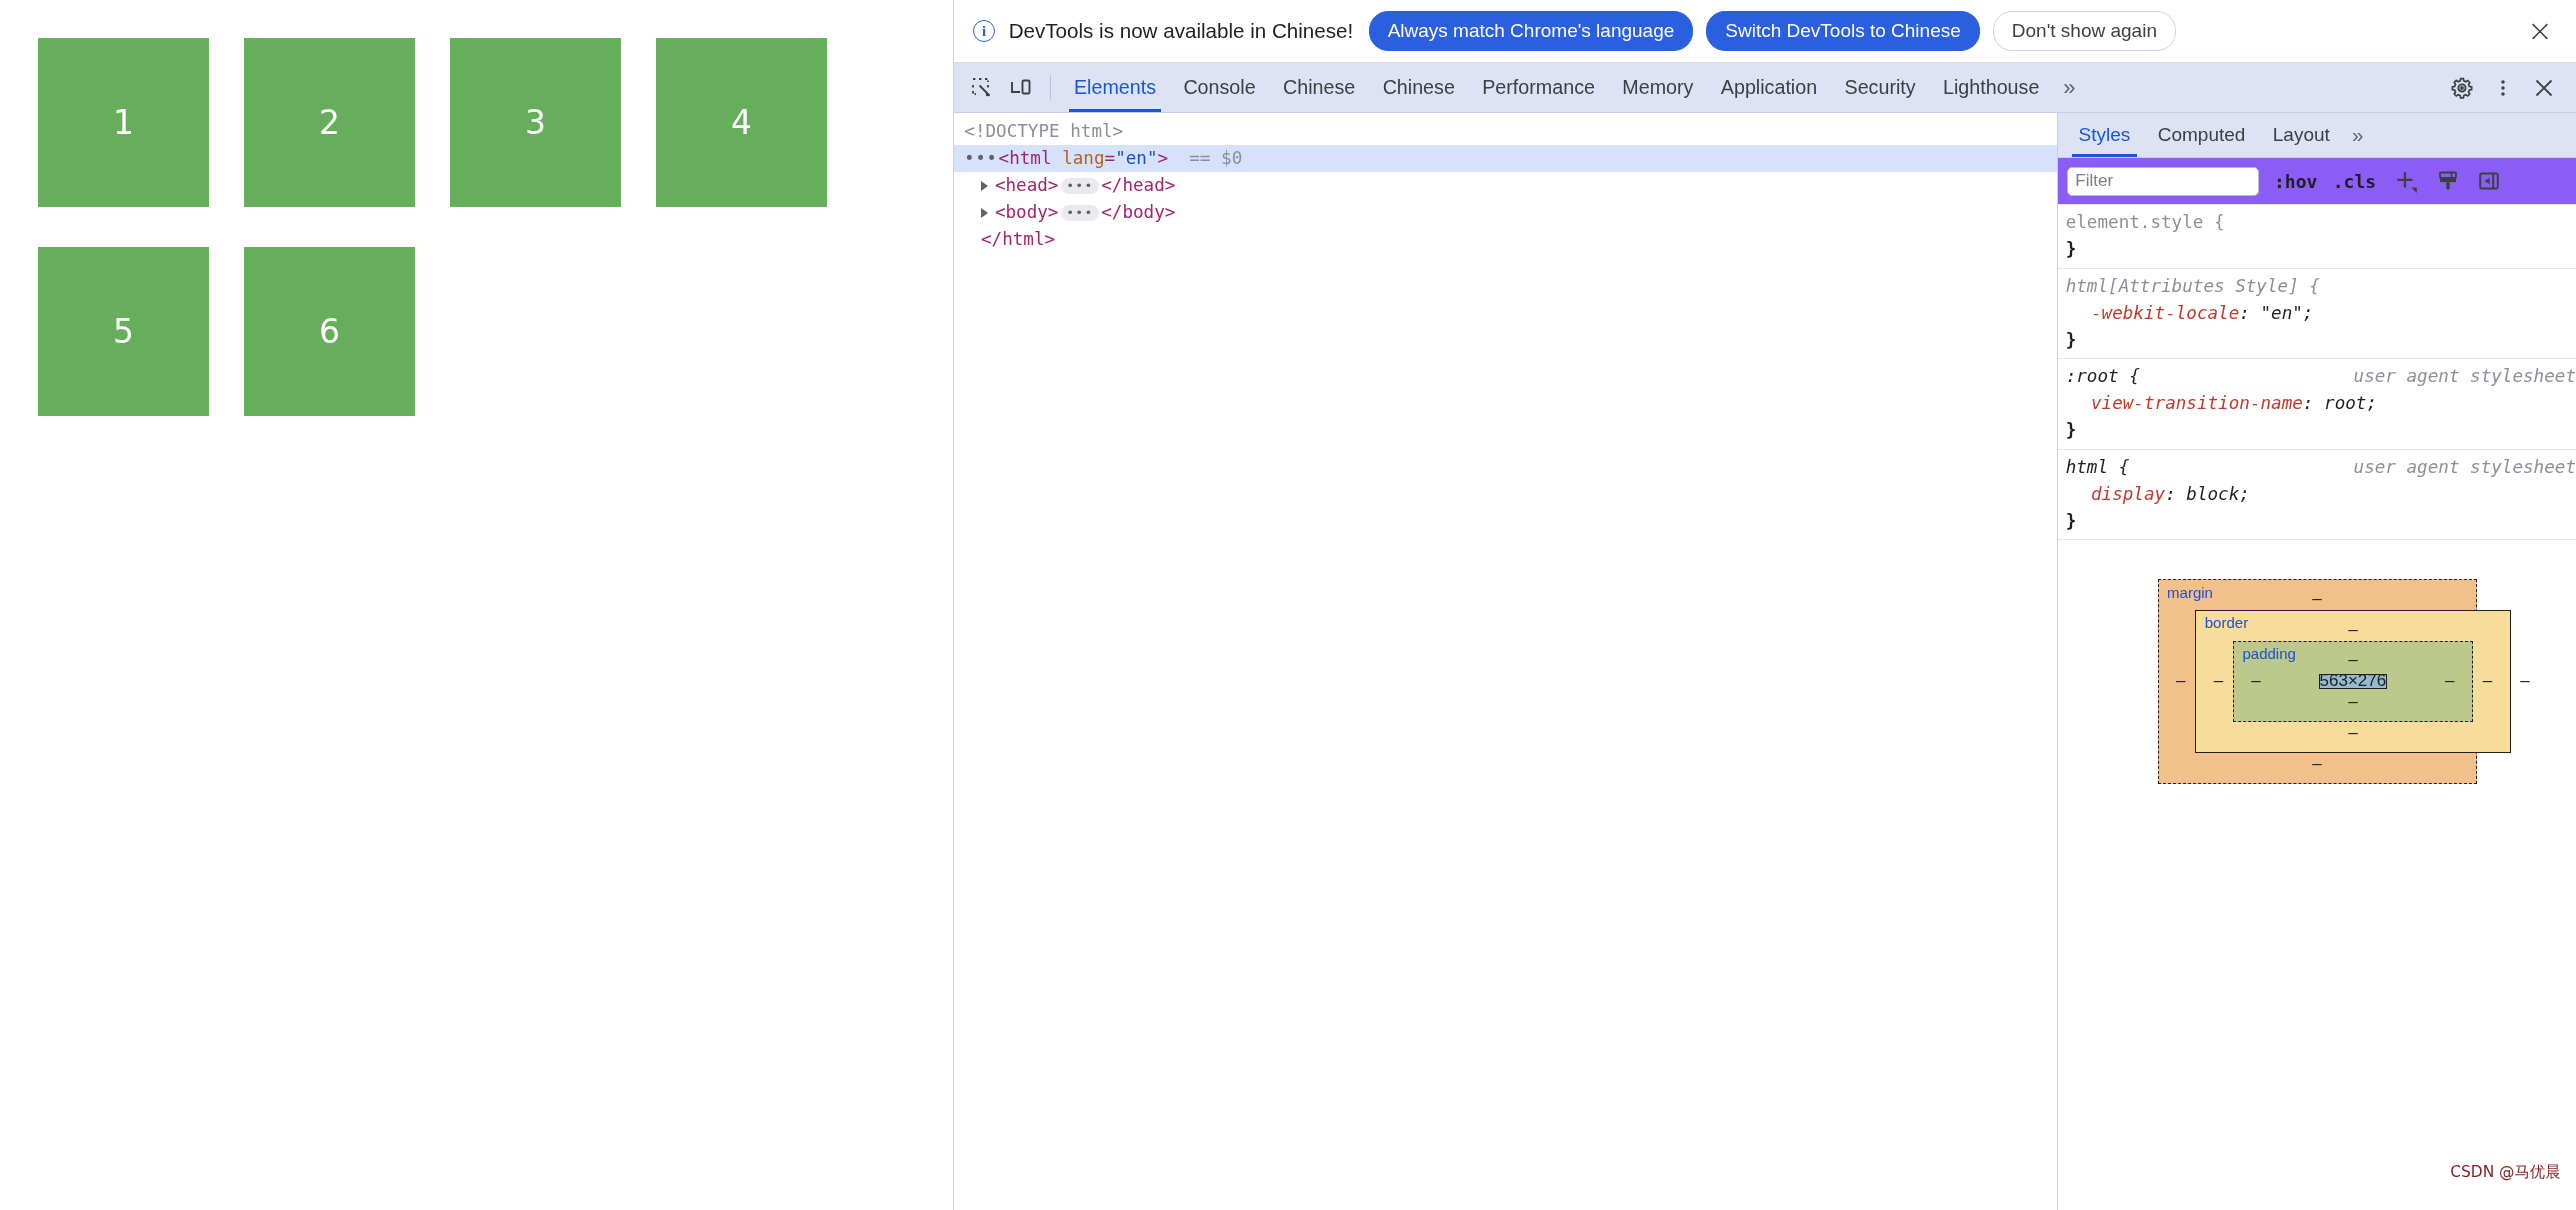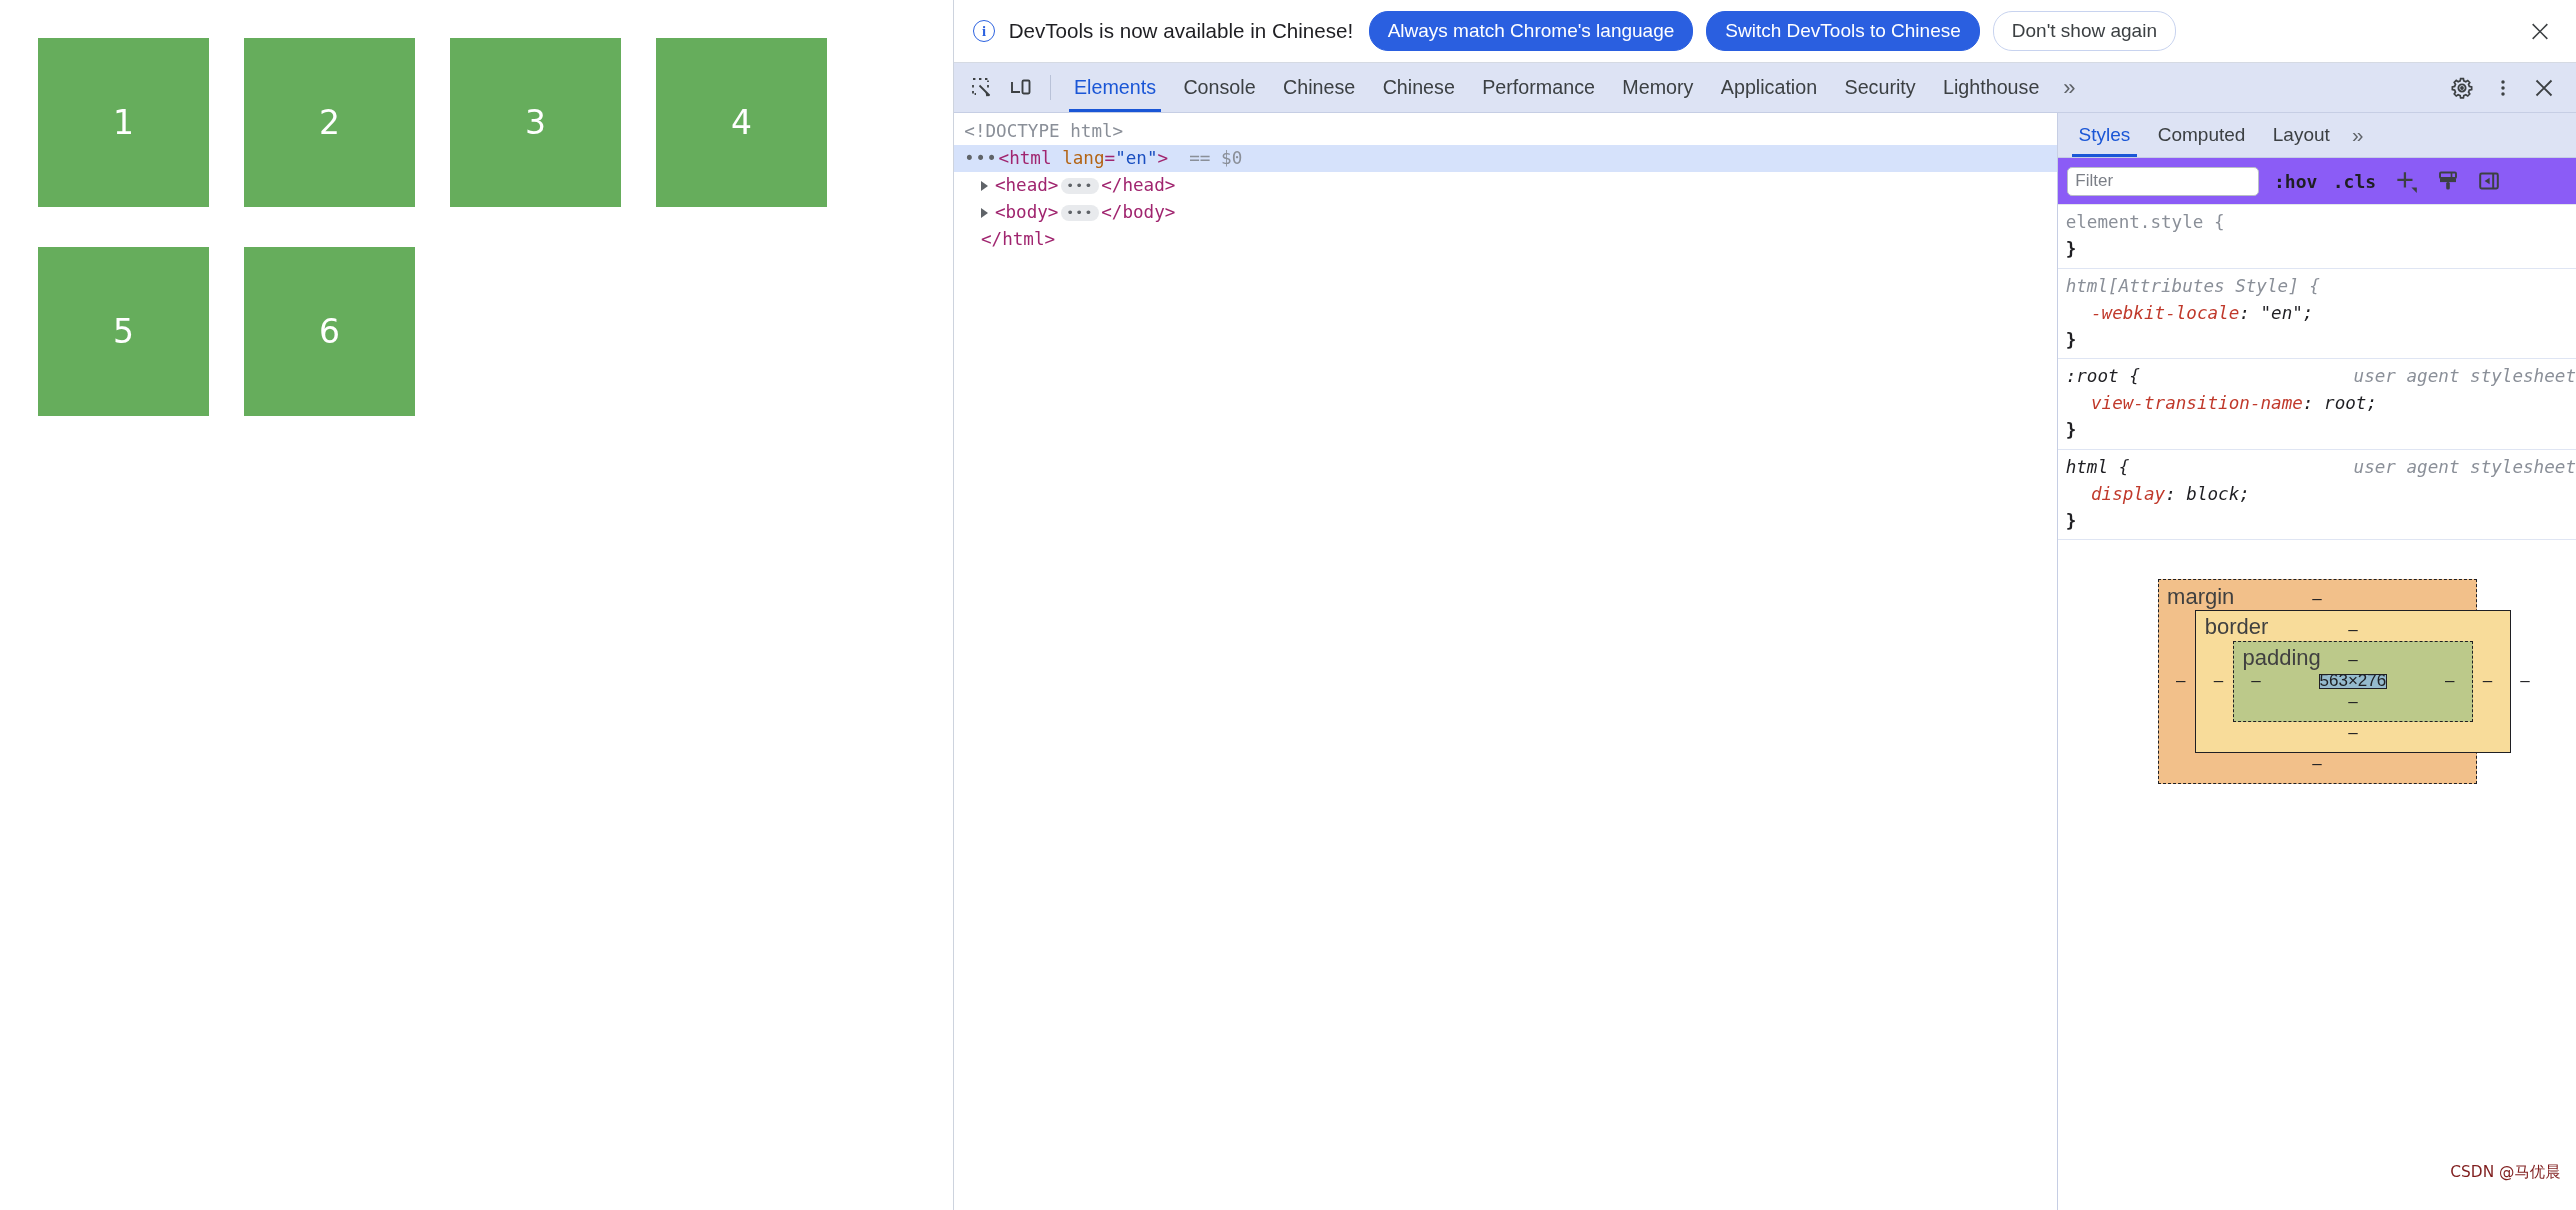--- a/index.html
+++ b/index.html
@@ -264,21 +264,21 @@
   }
   #bm-content {
     background: #95bbcd;
     border: 1.7px solid #1f1f23;
     height: 15px;
     display:flex; align-items:center; justify-content:center;
     font-size: 17px; color: #202124;
     margin: 0 48px;
   }
   .bm-label {
-    font-size: 22px; color: #404040;
+    font-size: 15px; color: #1d4ed8;
     position: absolute; left: 8.6px; top: 3.4px;
   }
   .bm-top {
     text-align: center; font-size: 17px; color: #202124;
     height: 22px; line-height: 22px;
   }
   .bm-bottom {
     text-align: center; font-size: 17px; color: #202124;
     height: 22px; line-height: 22px;
   }

